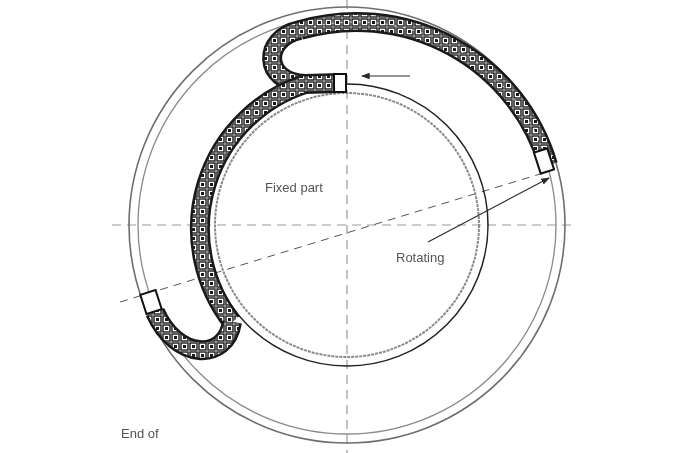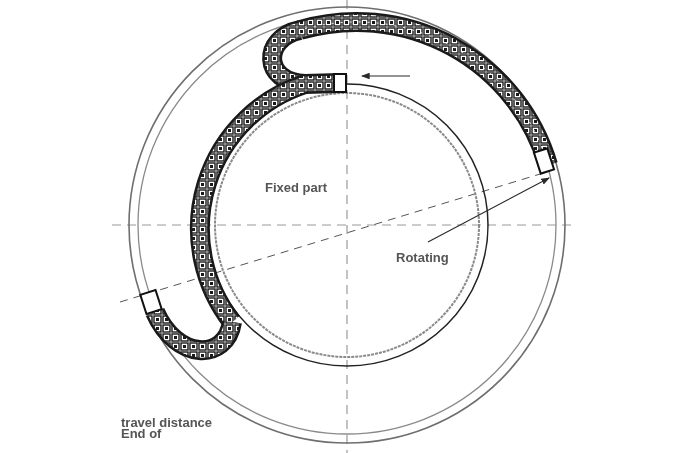--- a/index.html
+++ b/index.html
@@ -1,16 +1,16 @@
 <!DOCTYPE html>
 <html><head>
 <meta charset="utf-8">
 <style>
   html, body { margin: 0; padding: 0; background: #ffffff; }
-  #stage { position: relative; width: 680px; height: 453px; overflow: hidden; background: #ffffff; font-weight: bold; }
+  #stage { position: relative; width: 680px; height: 453px; overflow: hidden; background: #ffffff; }
   svg { position: absolute; left: 0; top: 0; }
   .label { position: absolute; font-family: "Liberation Sans", sans-serif; font-size: 13px; color: #555555; line-height: 16px; white-space: nowrap; }
 </style>
 </head>
 <body>
 
 <div id="stage">
   <svg width="680" height="453" viewBox="0 0 680 453">
     <defs>
       <pattern id="links" patternUnits="userSpaceOnUse" width="9" height="9">
@@ -68,14 +68,13 @@
 
     <g>
       <line x1="410" y1="76" x2="362" y2="76" stroke="#2a2a2a" stroke-width="1.1" marker-end="url(#arrowhead)"></line>
       <line x1="428" y1="242" x2="549" y2="178" stroke="#2a2a2a" stroke-width="1.1" marker-end="url(#arrowhead)"></line>
     </g>
   </svg>
 
   <div class="label" style="left:265px; top:180px;">Fixed part</div>
   <div class="label" style="left:396px; top:250px;">Rotating</div>
   <div class="label" style="left:121px; top:416px;margin-top:10px;">End of</div>
-  <div class="label" style="left:121px; top:415px;">travel distance</div>
 </div>
 
 </body></html>

